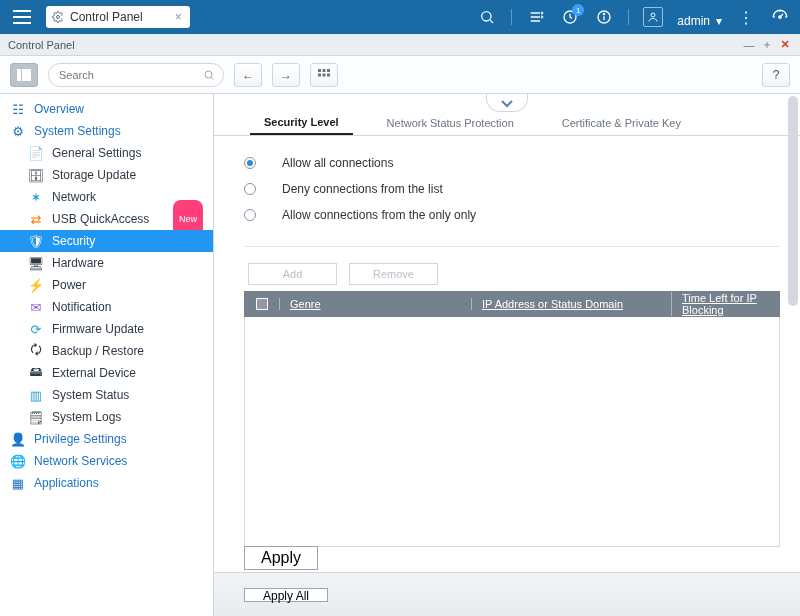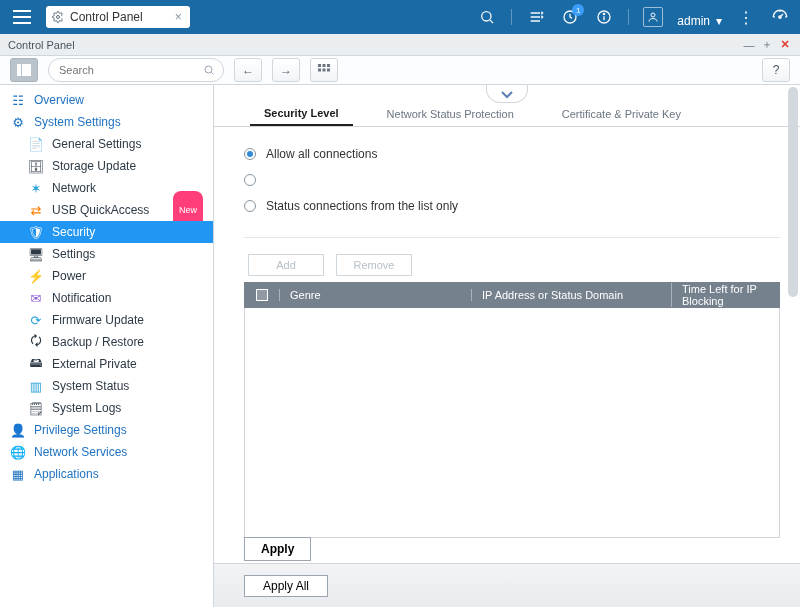--- a/index.html
+++ b/index.html
@@ -31,21 +31,21 @@
   .admin { display:flex; align-items:flex-start; gap:6px; font-size:12px;margin-top:7px; }
   svg { display:block; }
 
   
   .wintitle { height:22px; background:#ebeef1; border-bottom:1px solid var(--border); display:flex; align-items:center; padding:0 8px; font-size:11px; color:#4a5660;}
   .wintitle .spacer { flex:1; }
   .wintitle .wbtn { width:14px; text-align:center; color:#6b7580; margin-left:4px;}
   .wintitle .close { color:#e04030; font-weight:bold;}
 
   
-  .toolbar { height:29px; background:#fcfdfe; border-bottom:1px solid var(--border); display:flex; align-items:center; padding:0 10px; gap:10px;}
+  .toolbar { height:38px; background:#fcfdfe; border-bottom:1px solid var(--border); display:flex; align-items:center; padding:0 10px; gap:10px;}
   .sq-btn { width:28px; height:24px; border:1px solid #cfd6dc; border-radius:3px; background:linear-gradient(#fff,#f2f5f8); display:flex; align-items:center; justify-content:center; color:#4b5866; }
   .sq-btn.sel { background:#b9c3cc; border-color:#aab4bd; }
   .searchbox { flex:0 0 140px; height:24px; border:1px solid #cfd6dc; border-radius:12px; display:flex; align-items:center; padding:0 8px; background:#fff; color:#9aa5b0;}
   .searchbox input { border:none; outline:none; flex:1; font-size:11px; color:#555; background:transparent;}
   .toolbar .help { margin-left:auto; }
 
   
   .body { display:flex; height:calc(616px - 34px - 22px - 38px); }
   .sidebar { width:214px; border-right:1px solid var(--border); overflow:hidden; padding-top:4px;}
   .sb-group, .sb-item { display:flex; align-items:center; height:22px; padding:0 10px; gap:8px; font-size:12px; cursor:default;}
@@ -57,39 +57,39 @@
   .sbico { width:16px; height:16px; display:flex; align-items:center; justify-content:center; font-size:13px; }
 
   
   .main { flex:1; display:flex; flex-direction:column; position:relative; }
   .tabs { display:flex; border-bottom:1px solid var(--border); height:28px; padding-left:36px; gap:20px; align-items:flex-end; margin-top:14px;}
   .tab { font-size:11px; color:#6a7580; padding:0 14px 6px; cursor:default; }
   .tab.active { color:#1a1a1a; border-bottom:2px solid #222; font-weight:bold; padding-bottom:5px;}
   .chev-center { position:absolute; top:0; left:50%; transform:translateX(-50%); width:42px; height:18px; border:1px solid var(--border); border-top:none; border-radius:0 0 14px 14px; background:#fff; display:flex; align-items:center; justify-content:center; color:#5a7fb5;}
   .content { padding:14px 20px 0 30px; font-size:12px; color:#333; overflow:hidden; flex:1; position:relative;}
 
-  .radio-row { display:flex; align-items:center; gap:10px; height:26px; }
+  .radio-row { display:flex; align-items:center; gap:26px; height:26px; }
   .radio { width:12px; height:12px; border:1px solid #8896a2; border-radius:50%; display:inline-flex; align-items:center; justify-content:center;}
   .radio.checked::after { content:''; width:6px; height:6px; background:#2f8bd6; border-radius:50%; }
   .hr { height:1px; background:#e3e7eb; margin:18px 0 16px; }
 
   .desc { color:#333; font-size:11.5px; margin-bottom:14px;}
   .tblbtns { display:flex; gap:12px; margin-bottom:6px; padding-left:4px;}
-  .tblbtn { width:76px; height:22px; border:1px solid #cfd6dc; background:#fff; color:#b7bfc7; font-size:11px; display:flex; align-items:center; justify-content:center;}
-  .table-head { display:flex; background:var(--header-row); color:#fff; font-size:11px; height:26px; align-items:center; border:1px solid var(--header-row);}
+  .tblbtn { width:89px; height:22px; border:1px solid #cfd6dc; background:#fff; color:#b7bfc7; font-size:11px; display:flex; align-items:center; justify-content:center;}
+  .table-head { display:flex; background:var(--header-row); color:#fff; font-size:11px; height:26px; align-items:center; border:1px solid var(--header-row);text-decoration:underline;}
   .th-check { width:34px; display:flex; justify-content:center;}
   .th { padding:0 10px; border-left:1px solid rgba(255,255,255,.4);}
   .th1 { flex:0 0 192px;} .th2 { flex:0 0 200px;} .th3 { flex:1;}
   .chk { width:12px; height:12px; border:1px solid #fff; background:rgba(255,255,255,.2);}
   .table-body { height:230px; border:1px solid var(--border); border-top:none; background:#fff;}
 
   .applybar-pre { position:absolute; left:30px; bottom:46px; }
-  .btn-apply-ghost { border:1px solid #9aa5b0; background:#fff; height:24px; padding:0 16px; font-size:12px;font-weight:bold; }
+  .btn-apply-ghost { border:1px solid #9aa5b0; background:#fff; height:24px; padding:0 16px; font-size:16px; }
   .applyall-bar { position:absolute; left:0; right:0; bottom:0; height:44px; background:linear-gradient(#f1f3f5,#e9ecef); border-top:1px solid var(--border); display:flex; align-items:center; padding-left:30px;}
-  .btn-applyall { border:1px solid #9aa5b0; background:#fff; height:22px; padding:0 18px; font-size:12px; }
+  .btn-applyall { border:1px solid #9aa5b0; background:#fff; height:14px; padding:0 18px; font-size:12px; }
 
   .main-scroll { position:absolute; top:0; right:0; bottom:44px; width:14px; background:transparent;}
   .scrollbar { position:absolute; top:2px; right:2px; width:10px; height:210px; background:#d2d8de; border-radius:5px;}
 </style>
 </head>
 <body>
 
 <div class="topbar">
   <div class="hamburger">
       <span></span>
@@ -225,41 +225,41 @@
       <span class="sbico" style="color:#ff7b00">⇄</span>
       <span>USB QuickAccess</span>
       <span class="badge-new">New</span>
     </div>
     <div class="sb-item selected">
       <span class="sbico">🛡</span>
       <span>Security</span>
     </div>
     <div class="sb-item">
       <span class="sbico">🖥</span>
-      <span>Settings</span>
+      <span>Hardware</span>
     </div>
     <div class="sb-item">
       <span class="sbico" style="color:#2ab46a">⚡</span>
       <span>Power</span>
     </div>
     <div class="sb-item">
       <span class="sbico" style="color:#8a5bd4">✉</span>
       <span>Notification</span>
     </div>
     <div class="sb-item">
       <span class="sbico" style="color:#2aa0d8">⟳</span>
       <span>Firmware Update</span>
     </div>
     <div class="sb-item">
       <span class="sbico">🗘</span>
       <span>Backup / Restore</span>
     </div>
     <div class="sb-item">
       <span class="sbico">🖴</span>
-      <span>External Private</span>
+      <span>External Device</span>
     </div>
     <div class="sb-item">
       <span class="sbico" style="color:#2aa0d8">▥</span>
       <span>System Status</span>
     </div>
     <div class="sb-item">
       <span class="sbico">🗒</span>
       <span>System Logs</span>
     </div>
 
@@ -289,24 +289,25 @@
       <div class="tab">Certificate &amp; Private Key</div>
     </div>
 
     <div class="content">
       <div class="radio-row">
         <span class="radio checked"></span>
         <span>Allow all connections</span>
       </div>
       <div class="radio-row">
         <span class="radio"></span>
+        <span>Deny connections from the list</span>
       </div>
       <div class="radio-row">
         <span class="radio"></span>
-        <span>Status connections from the list only</span>
+        <span>Allow connections from the only only</span>
       </div>
 
       <div class="hr"></div>
 
 
       <div class="tblbtns">
         <div class="tblbtn">Add</div>
         <div class="tblbtn">Remove</div>
       </div>
 

